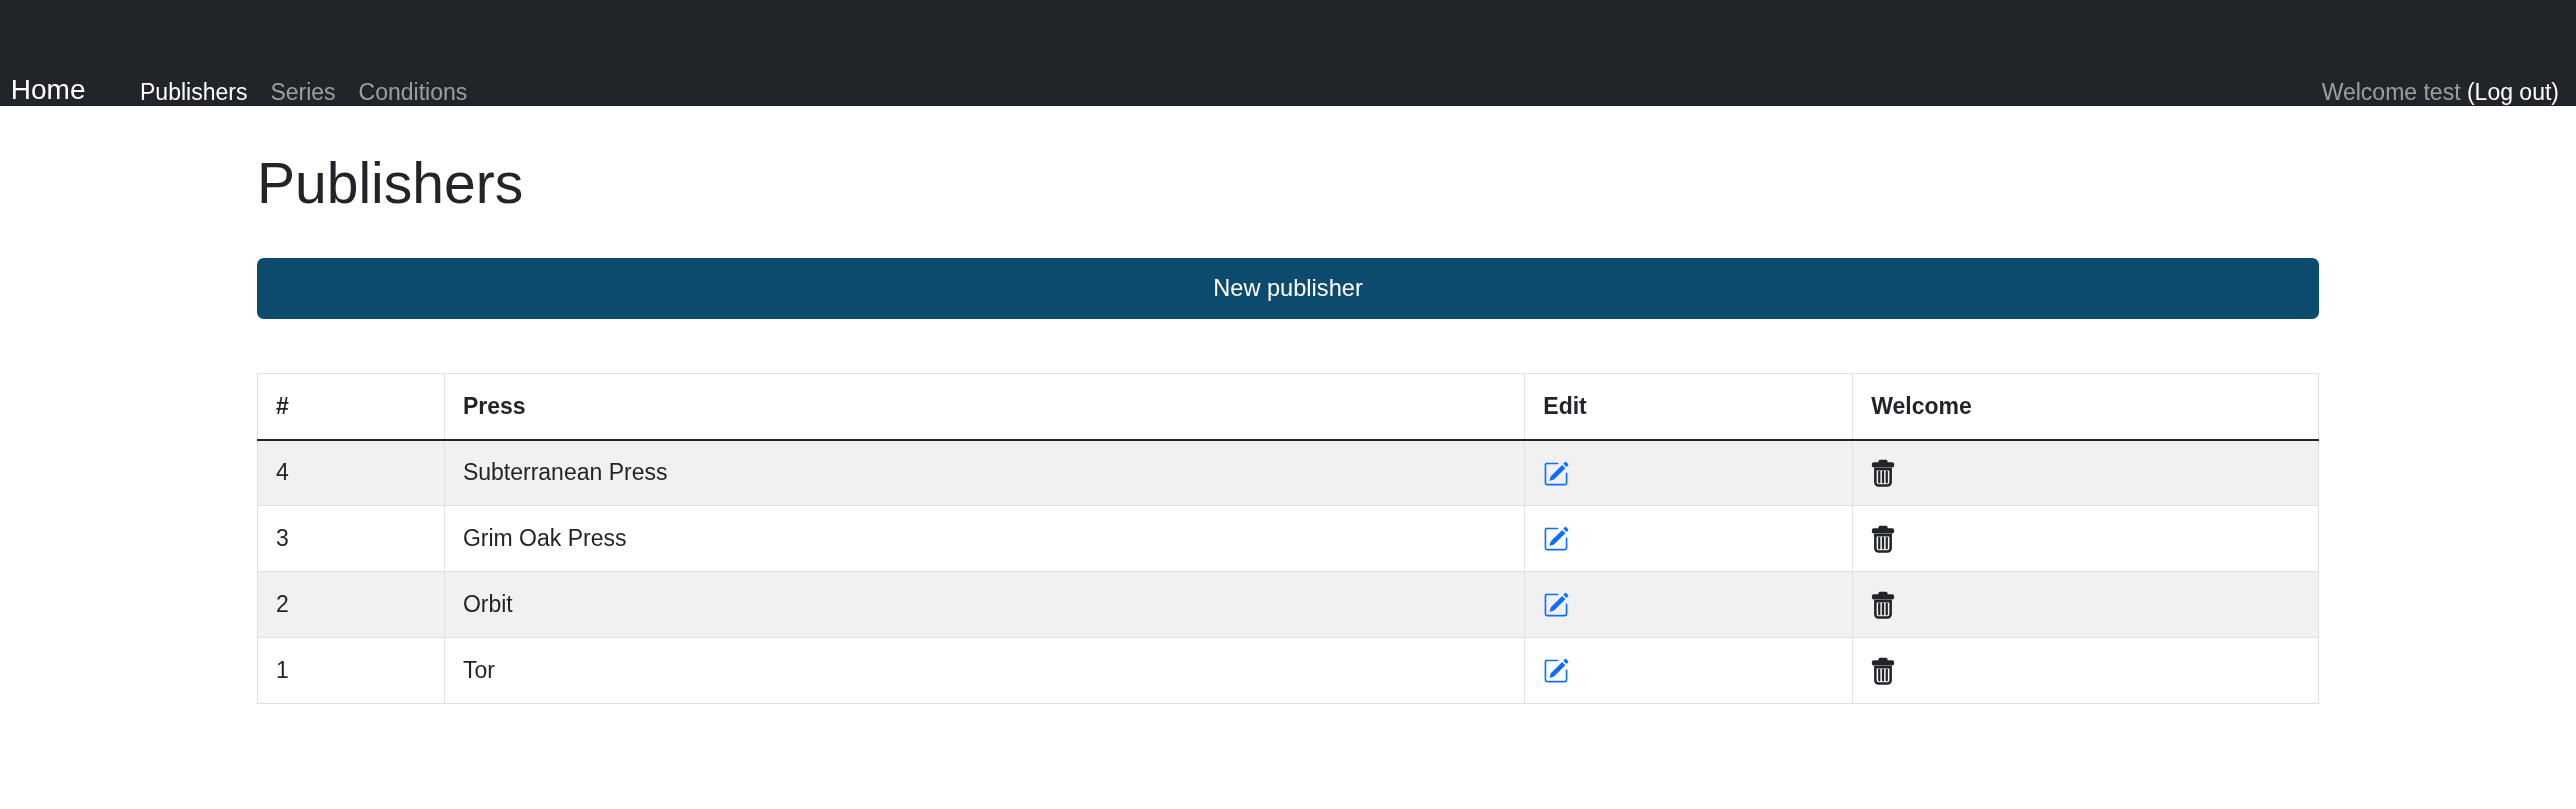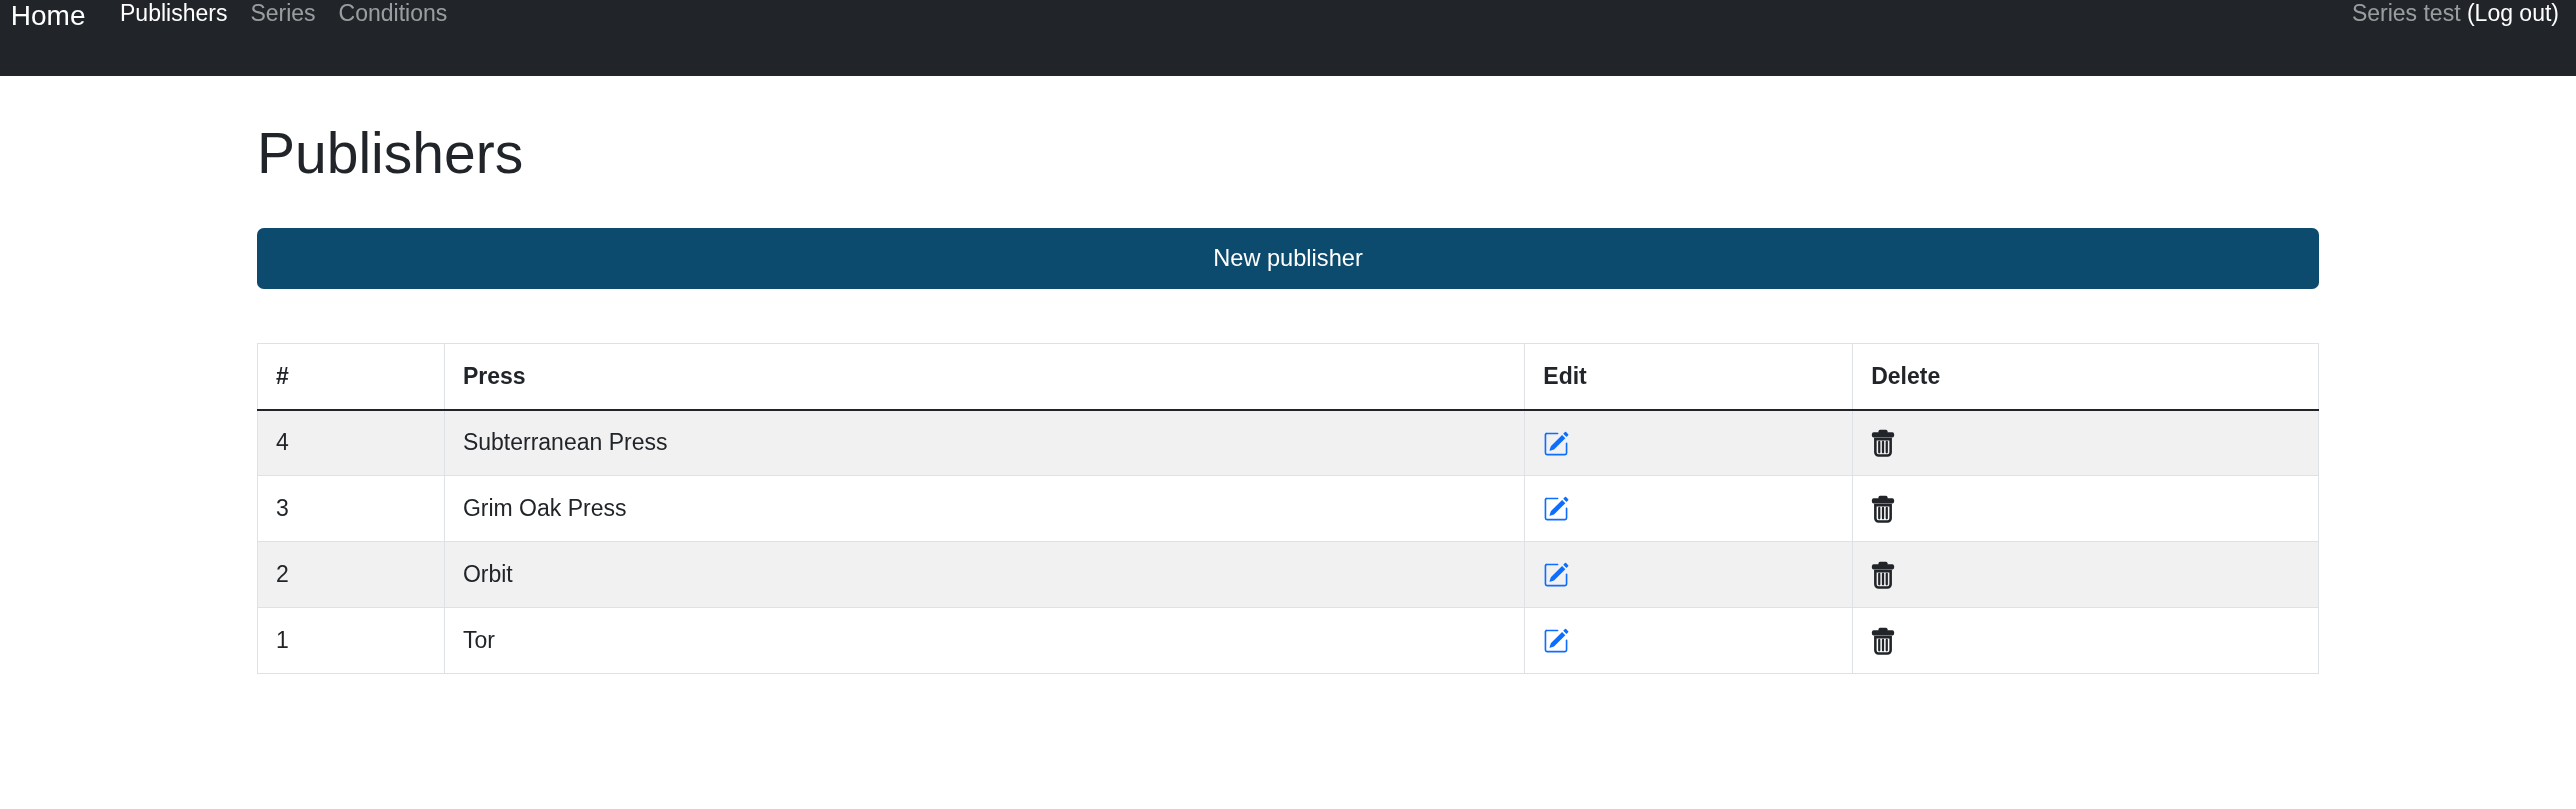--- a/index.html
+++ b/index.html
@@ -8,24 +8,25 @@
     width: 2576px; height: 809px;
     background: #ffffff;
     font-family: "Liberation Sans", "DejaVu Sans", sans-serif;
     color: #212529;
     overflow: hidden;
   }
   a { text-decoration: none; color: inherit; }
 
   
   .navbar {
-    width: 100%; height: 76px;
+    width: 100%; height: 106px;
     background: #212529;
-    display: flex; align-items: flex-start;
+    display: flex; align-items: flex-end;
     padding: 0 17px 0 10.8px;
+    gap: 20px;
   }
   .brand {
     font-size: 28px; color: #ffffff;
     margin-right: 23px; white-space: nowrap;
   }
   .nav-links { display: flex; align-items: center; }
   .nav-link {
     font-size: 23px;
     padding: 0 11.5px;
     color: rgba(255,255,255,0.55);
@@ -88,21 +89,21 @@
 
 <nav class="navbar">
   <a class="brand" href="#">Home</a>
   <div class="nav-links">
     <a class="nav-link active" href="#">Publishers</a>
     <a class="nav-link" href="#">Series</a>
     <a class="nav-link" href="#">Conditions</a>
   </div>
   <div class="nav-spacer"></div>
   <div class="nav-right">
-    <span class="welcome-text">Series test</span>
+    <span class="welcome-text">Welcome test</span>
     <span> </span>
     <a class="logout-link" href="#">(Log out)</a>
   </div>
 </nav>
 
 <main class="container">
   <h1 class="page-title">Publishers</h1>
 
   <button class="btn-new">New publisher</button>
 
@@ -111,21 +112,21 @@
       <col style="width:187px">
         <col style="width:1081px">
         <col style="width:328px">
         <col style="width:466px">
     </colgroup>
     <thead>
       <tr>
         <th>#</th>
         <th>Press</th>
         <th>Edit</th>
-        <th>Delete</th>
+        <th>Welcome</th>
       </tr>
     </thead>
     <tbody>
   <tr>
     <td>4</td>
     <td>Subterranean Press</td>
     <td>
       <a href="#" class="icon-link">
         <span>
           <svg width="26" height="26" viewBox="0 0 16 16" fill="#0d6efd" xmlns="http://www.w3.org/2000/svg">

